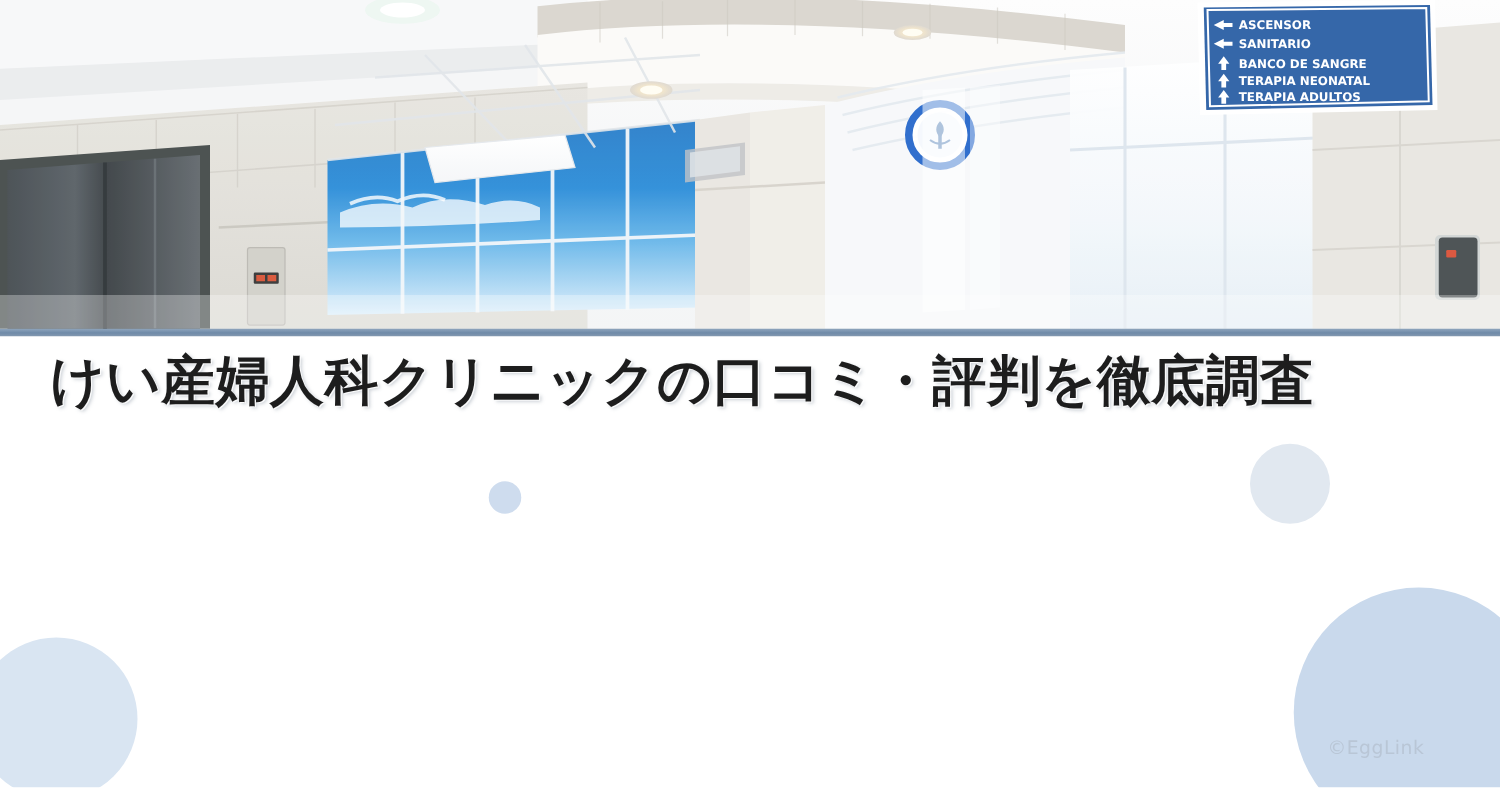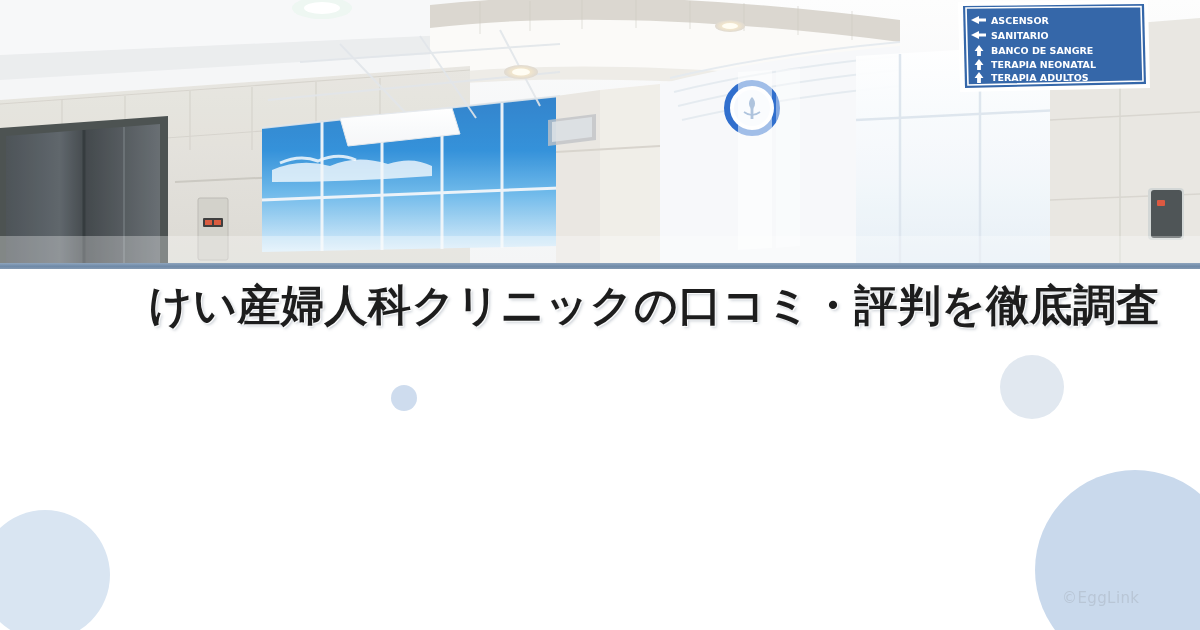--- a/index.html
+++ b/index.html
@@ -80,21 +80,21 @@
     height: 200px;
     background: #c9d9ec;
   }
 
   
   .title-wrap {
     position: absolute;
     left: 0;
     top: 278px;
     width: 1200px;
-    text-align: right;
+    text-align: left;
     padding: 0 40px;
     box-sizing: border-box;
   }
   .title-text {
     display: inline-block;
     font-family: "DejaVu Sans", "Liberation Sans", sans-serif;
     font-size: 43px;
     line-height: 1.28;
     font-weight: 700;
     color: #1d1d1d;

